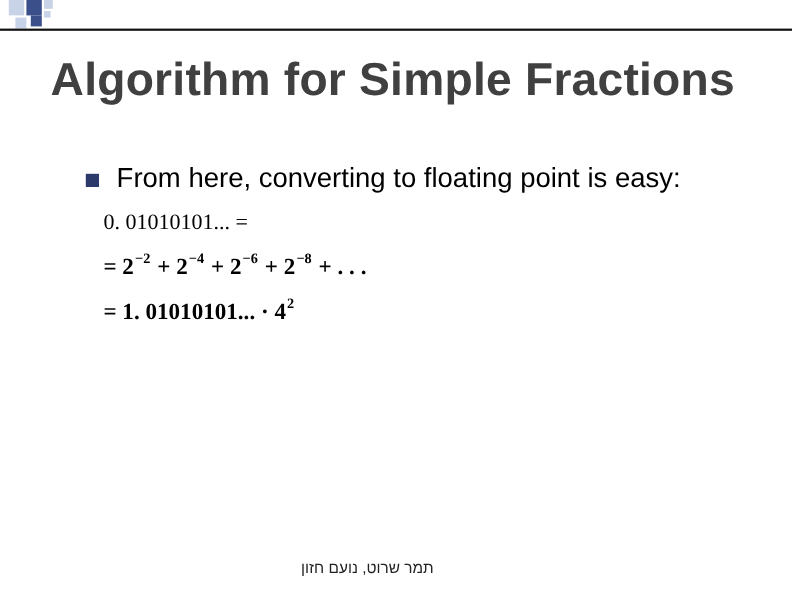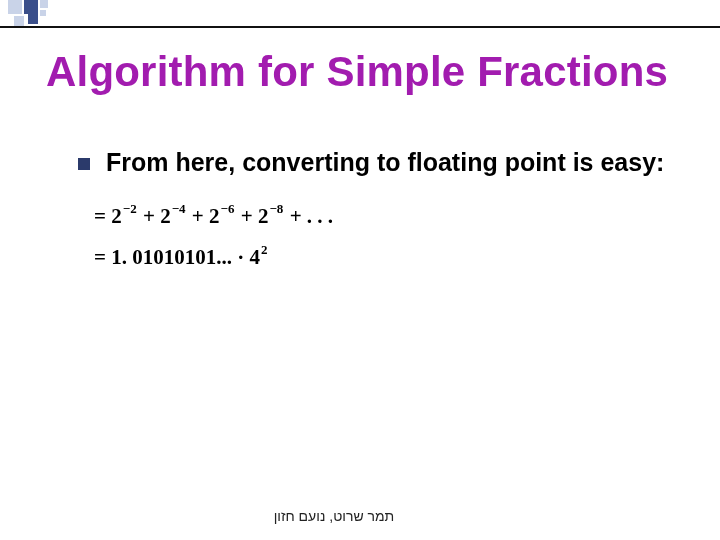--- a/index.html
+++ b/index.html
@@ -29,42 +29,41 @@
     top: 26px;
     width: 720px;
     height: 2px;
     background: #111;
   }
   .title {
     position: absolute;
     left: 46px;
     top: 48px;
     font-size: 42px;
-    color: #a21caf;
+    color: #404040;
     letter-spacing: 0.2px;
   }
   .bullet-row {
     position: absolute;
     left: 78px;
     top: 148px;
     display: flex;
     align-items: center;
     gap: 16px;
   }
   .bullet-box {
     width: 12px;
     height: 12px;
     background: #2b3a6b;
     flex: 0 0 auto;
     margin-top: 2px;
   }
   .bullet-text {
     font-size: 25px;
     color: #000;
-    font-weight: bold;
   }
   .math {
     position: absolute;
     left: 94px;
     top: 186px;
     font-family: "Times New Roman", Times, serif;
     font-size: 20px;
     color: #000;
     line-height: 1.0;
   }
@@ -104,20 +103,21 @@
 </div>
 
 <h1 class="title">Algorithm for Simple Fractions</h1>
 
 <div class="bullet-row">
   <div class="bullet-box"></div>
   <div class="bullet-text">From here, converting to floating point is easy:</div>
 </div>
 
 <div class="math">
+  <div class="line1">0. 01010101... =</div>
 
   <div class="line2">
     <span>=</span>
     <span>2</span><span class="sup">−2</span><span> + </span><span>2</span><span class="sup">−4</span><span> + </span><span>2</span><span class="sup">−6</span><span> + </span><span>2</span><span class="sup">−8</span><span> + . . .</span>
   </div>
 
 
   <div class="line4">
     <span>=</span>
     <span>1. 01010101... · 4</span><span class="sup">2</span>

